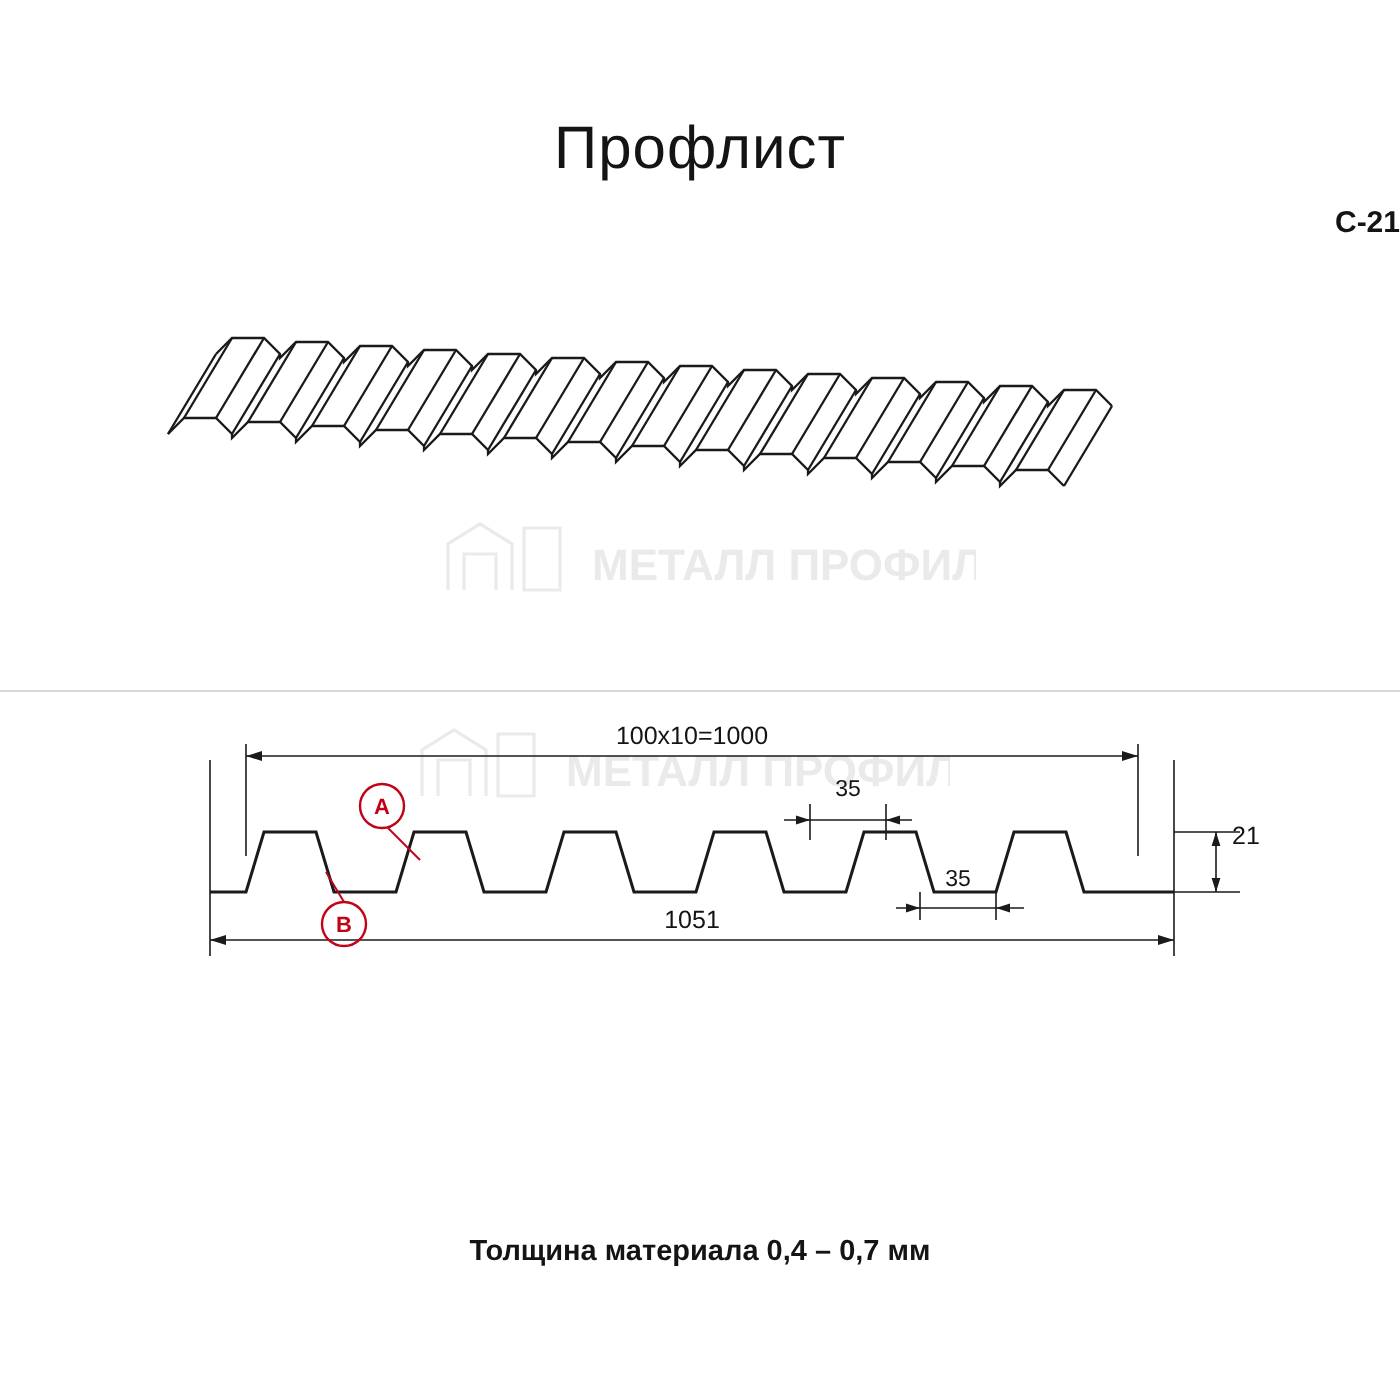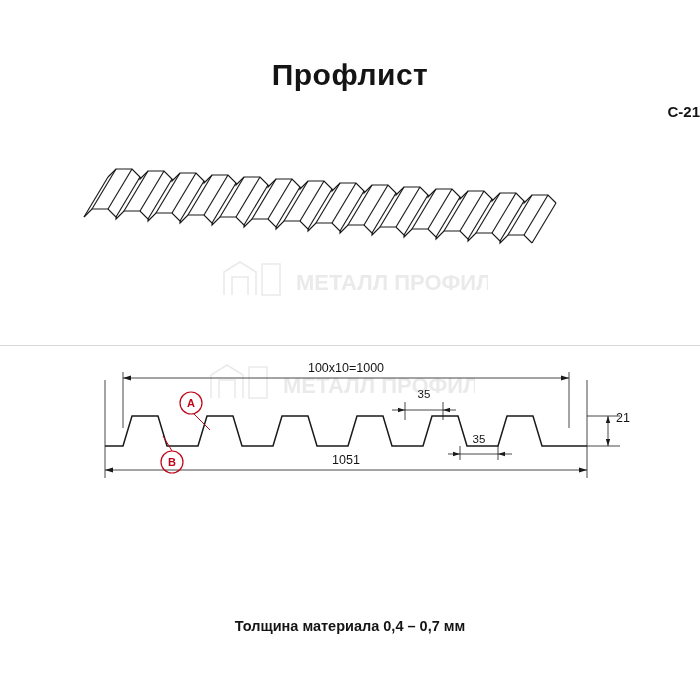--- a/index.html
+++ b/index.html
@@ -21,21 +21,21 @@
     width: 700px;
     height: 700px;
   }
   .title {
     position: absolute;
     top: 58px;
     left: 0;
     width: 700px;
     text-align: center;
     font-size: 30px;
-    font-weight: bold;
+    font-weight: normal;
     letter-spacing: 0.5px;
     color: #141414;
   }
   .subtitle {
     position: absolute;
     top: 103px;
     left: 0;
     width: 700px;
     text-align: right;
     font-size: 15px;

